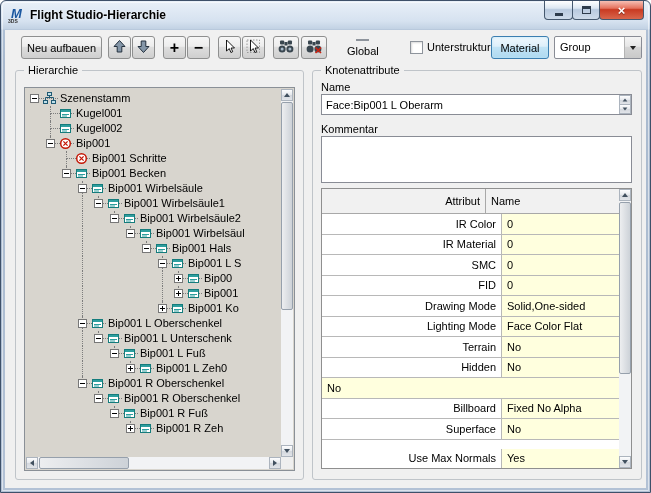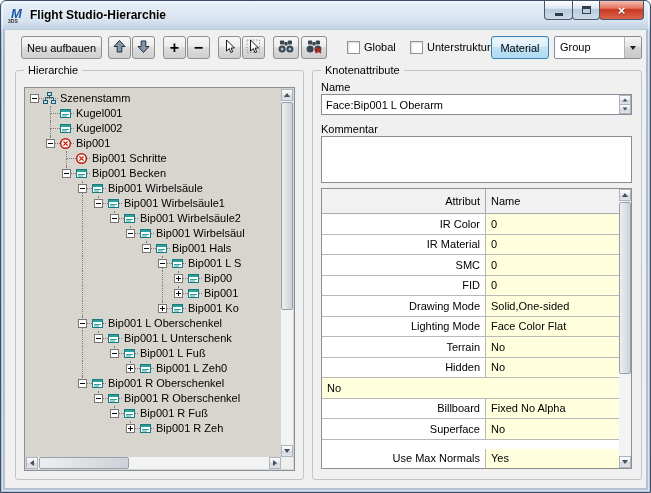--- a/index.html
+++ b/index.html
@@ -37,21 +37,21 @@
   #btn-rebuild{left:16px;width:81px;}
   #btn-up{left:103px;width:23px;}
   #btn-down{left:127px;width:23px;}
   #btn-expand{left:158px;width:23px;font-size:16px;font-weight:bold;}
   #btn-collapse{left:182px;width:23px;font-size:16px;font-weight:bold;}
   #btn-select{left:213px;width:23px;}
   #btn-select2{left:237px;width:23px;}
   #btn-search{left:268px;width:26px;}
   #btn-search2{left:296px;width:26px;}
   .checkbox{position:absolute;top:9px;height:16px;display:flex;align-items:center;gap:4px;}
-  #cb-global{left:342px;}
+  #cb-global{left:342px;flex-direction:column;}
   #cb-sub{left:405px;}
   .cb-box{width:13px;height:13px;background:#fff;border:1px solid #8E949C;
     box-shadow:inset 1px 1px 2px rgba(0,0,0,.15);}
   #btn-create{left:486px;width:58px;
     border:1px solid #3C7FB1;
     background:linear-gradient(180deg,#F0F8FD,#DDEFFA 45%,#C2E4F6 46%,#AFD9F0);
     box-shadow:inset 0 0 3px #BEE4F5;}
   .combo{position:absolute;left:549px;top:6px;width:88px;height:23px;background:#fff;
     border:1px solid #898C95;border-radius:2px;}
   .combo-text{position:absolute;left:5px;top:0;line-height:21px;}
@@ -115,21 +115,21 @@
     border:1px solid #898C95;resize:none;font-family:"Liberation Sans",sans-serif;font-size:11px;padding:2px 4px;}
   #attr-table{position:absolute;left:8px;right:9px;top:117px;height:281px;
     border:1px solid #8F8F8F;background:#fff;}
   .at-inner{position:absolute;left:0;top:0;right:12px;bottom:0;display:flex;flex-direction:column;}
   .at-head{height:25px;flex:none;display:flex;background:#F1F1F1;border-bottom:1px solid #A8A8A8;}
   .h-attr{width:164px;text-align:right;padding-right:5px;line-height:24px;border-right:1px solid #A8A8A8;}
   .h-val{flex:1;padding-left:5px;line-height:24px;}
   .at-body{flex:1;display:flex;flex-direction:column;}
   .at-row{flex:1;display:flex;border-bottom:1px solid #B8B8B8;}
   .at-row:last-child{border-bottom:none;margin-top:9px;}
-  .at-attr{width:164px;background:#fff;border-right:1px solid #B8B8B8;
+  .at-attr{width:180px;background:#fff;border-right:1px solid #B8B8B8;
     display:flex;align-items:center;justify-content:flex-end;padding-right:5px;}
   .at-val{flex:1;background:#FFFFDE;display:flex;align-items:center;padding-left:5px;}
   .at-sb{position:absolute;right:0;top:0;bottom:0;width:12px;background:#F2F3F5;}
   .at-sb .sb-btn{left:0;}
   .at-sb .up{top:0;} .at-sb .down{bottom:0;}
   .at-sb .sb-thumb{left:0;width:12px;top:13px;height:172px;}
 </style>
 </head>
 <body>
 

